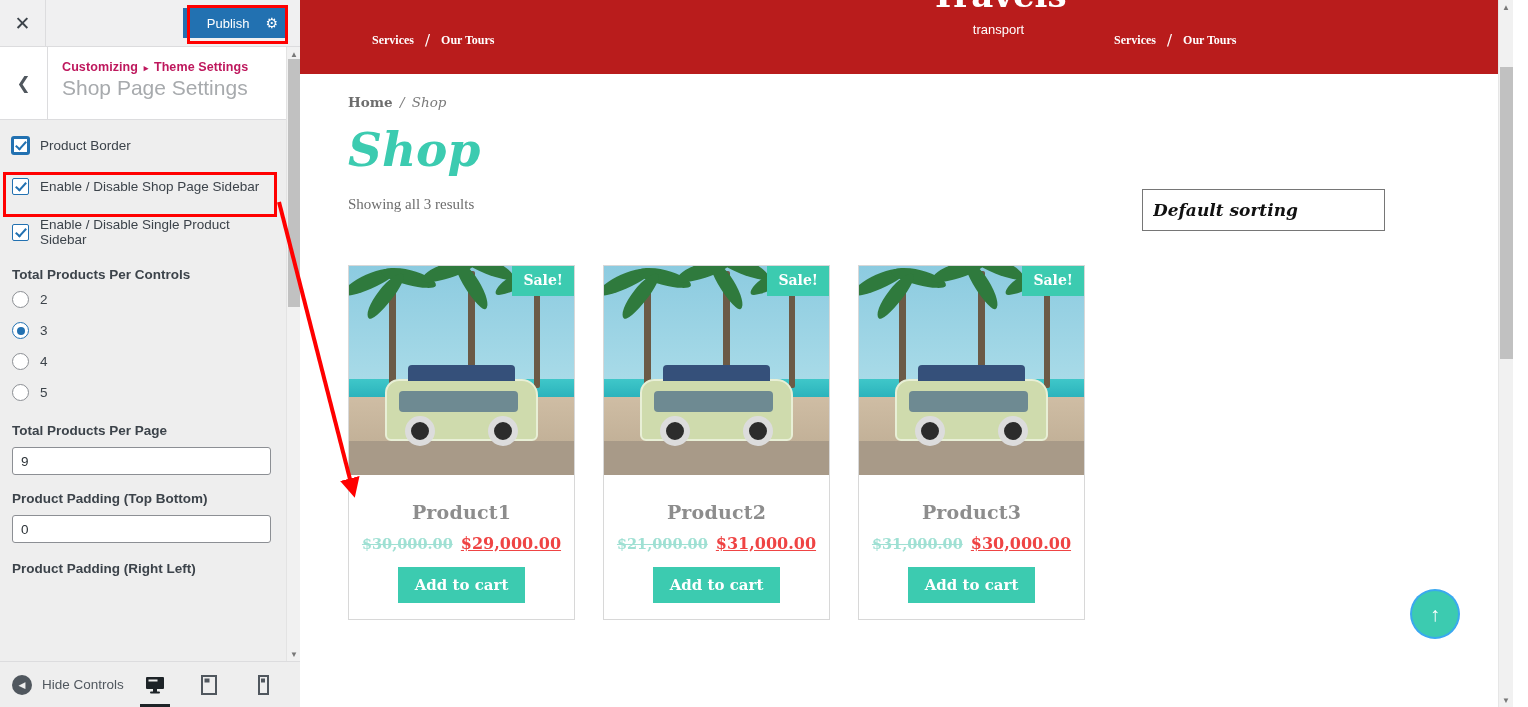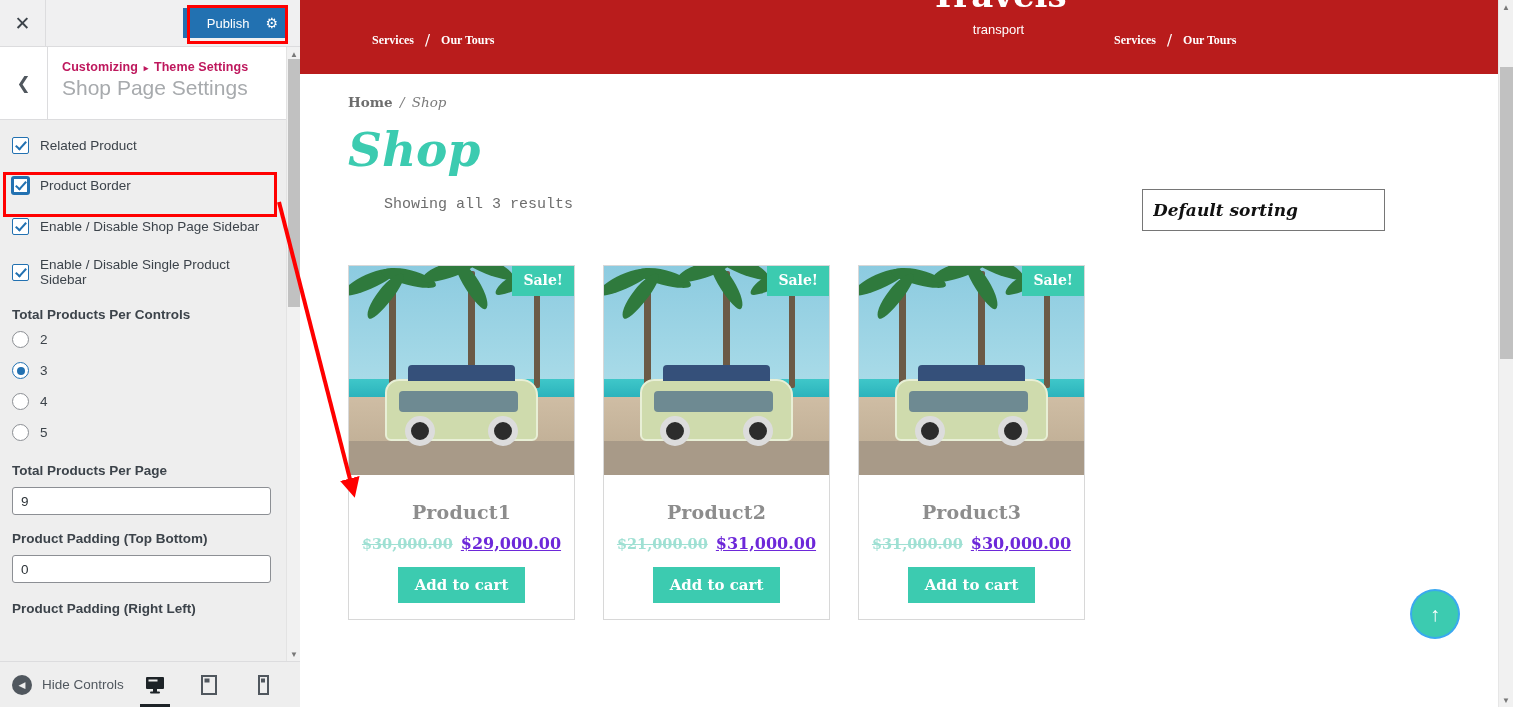--- a/index.html
+++ b/index.html
@@ -264,22 +264,21 @@
     font-size: 47px; color: #3ccbb0;
     margin-top: 14px; line-height: 1.1;
   }
   .results-row {
     margin-top: 20px;
     display: flex; align-items: flex-start;
     width: 1037px;
   }
   .result-count {
     font-size: 15px; color: #6d6d6d;
-    font-family: Liberation Mono, monospace;
-    margin-left: 36px;
+    font-family: Liberation Serif, serif;
   }
   .sorting-select {
     margin-left: auto;
     width: 243px; height: 42px;
     border: 1px solid #767676;
     background: #fff;
     font-family: "DejaVu Serif", serif;
     font-style: italic; font-weight: bold;
     font-size: 17px; color: #111;
     padding: 0 10px;
@@ -319,21 +318,21 @@
     font-family: "DejaVu Serif", serif;
     font-weight: bold; font-size: 19px;
     color: #8d8d8d; letter-spacing: .2px;
   }
   .p-price { margin-top: 11px; font-family: "DejaVu Serif", serif; }
   .p-old {
     color: #9fe0d3; text-decoration: line-through;
     font-weight: bold; font-size: 14.5px;
   }
   .p-new {
-    color: #6d28d9; text-decoration: underline;
+    color: #ef4444; text-decoration: underline;
     font-weight: bold; font-size: 16px;
     margin-left: 3px;
   }
   .add-cart {
     display: inline-block;
     margin-top: 14px;
     background: #3ccbb0; color: #fff;
     border: none;
     padding: 9px 17px;
     font-family: "DejaVu Serif", serif;
@@ -434,24 +433,20 @@
           <span>Customizing</span>
           <span class="cz-crumb-sep">▸</span>
           <span>Theme Settings</span>
         </div>
         <div class="cz-section-name">Shop Page Settings</div>
       </div>
     </div>
 
     <div class="cz-controls">
 
-      <label class="ctl-check">
-        <span class="cbox"></span>
-        <span class="ctl-label">Related Product</span>
-      </label>
 
       <label class="ctl-check" style="margin-bottom:24px;">
         <span class="cbox focused"></span>
         <span class="ctl-label">Product Border</span>
       </label>
 
       <label class="ctl-check">
         <span class="cbox"></span>
         <span class="ctl-label">Enable / Disable Shop Page Sidebar</span>
       </label>

